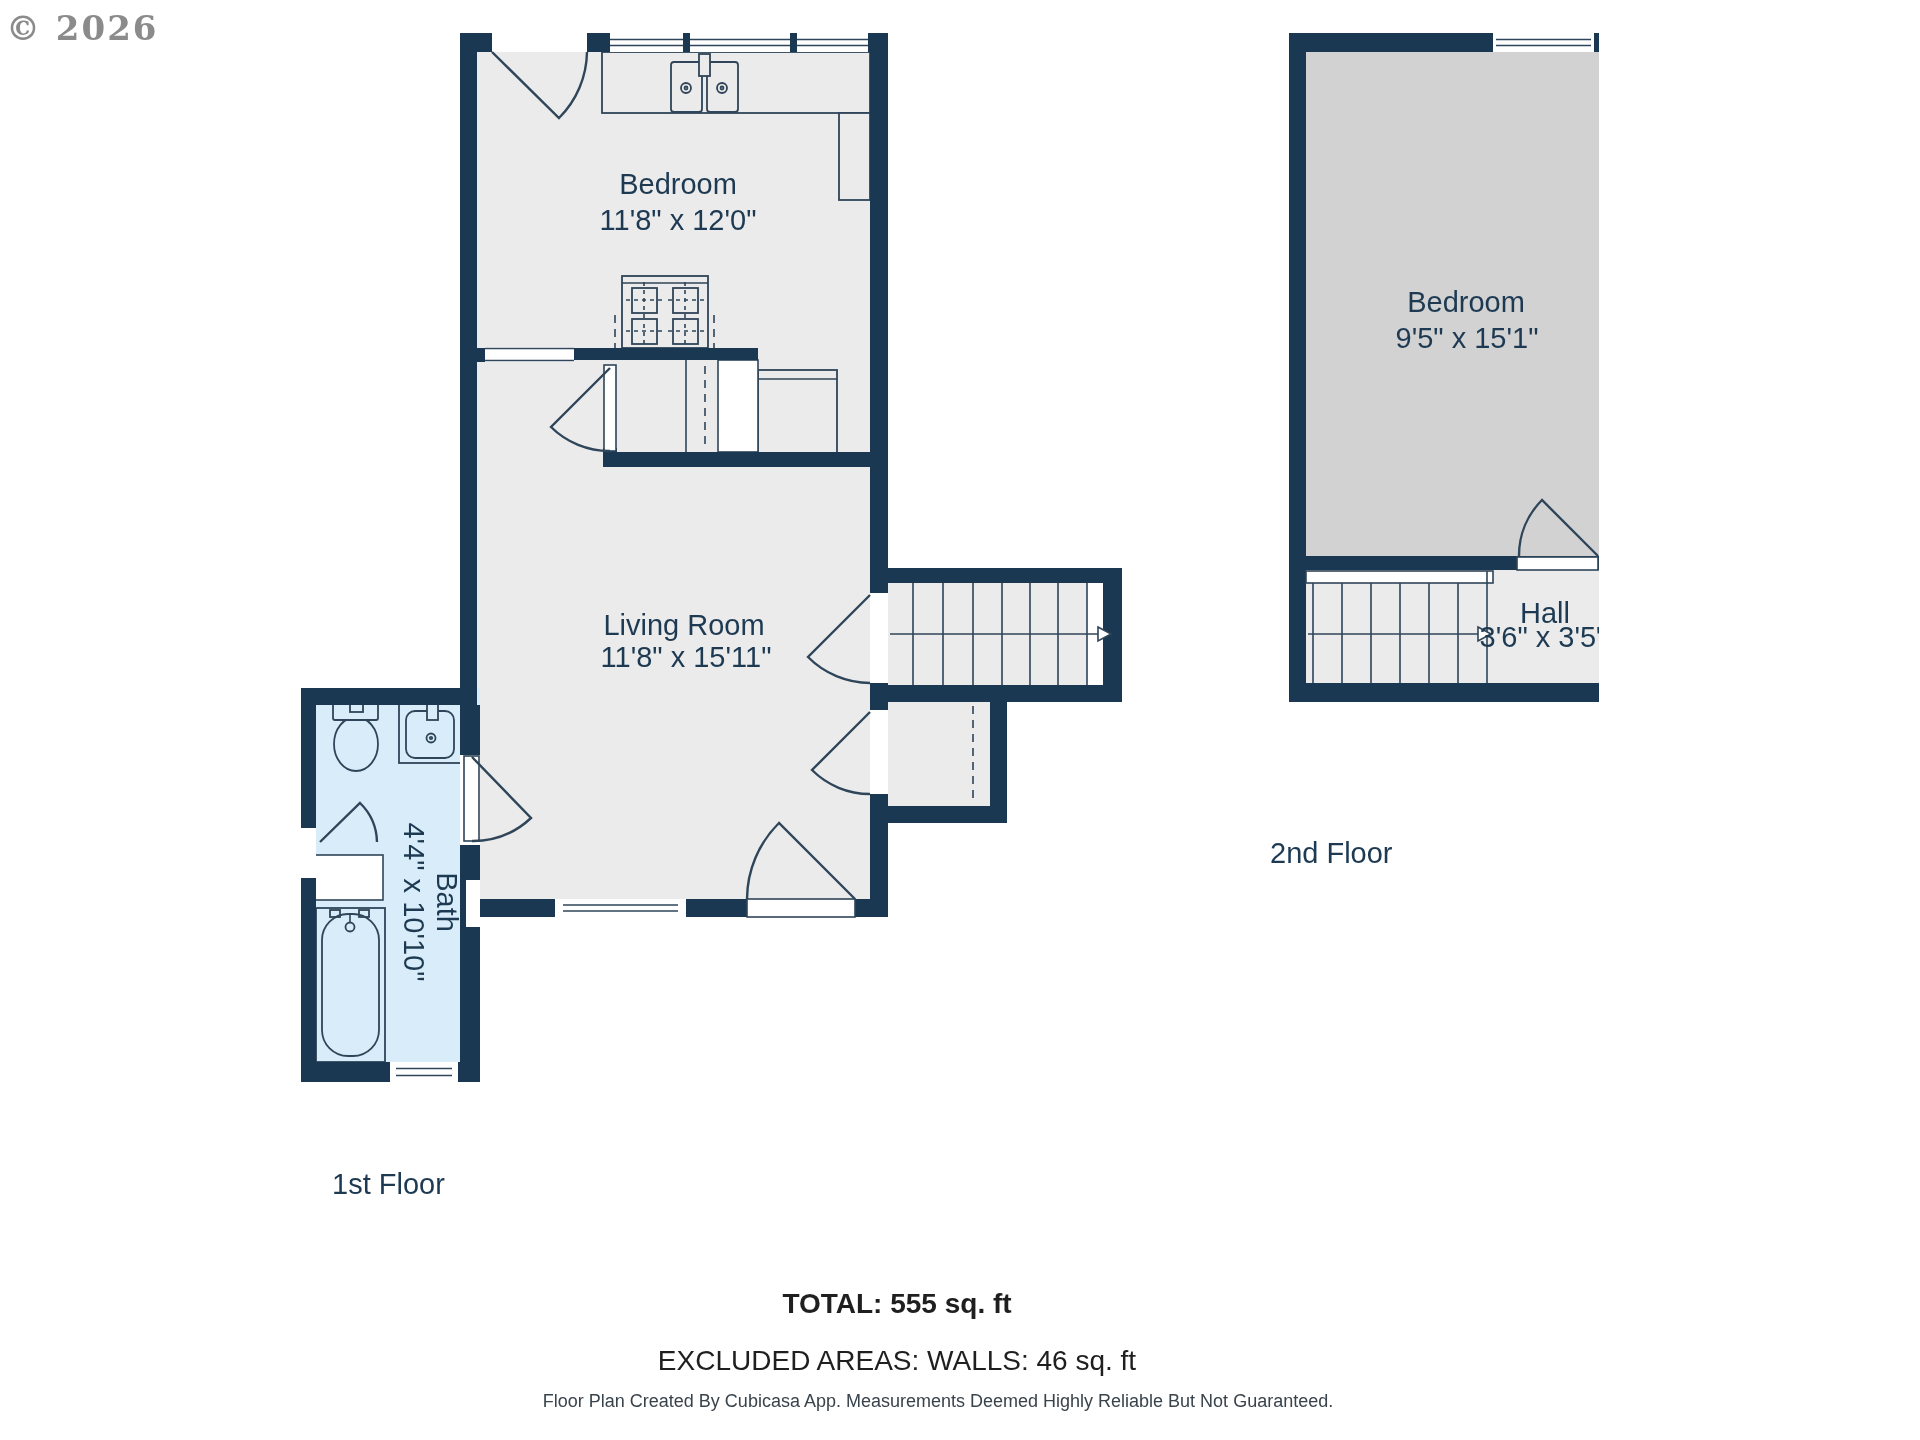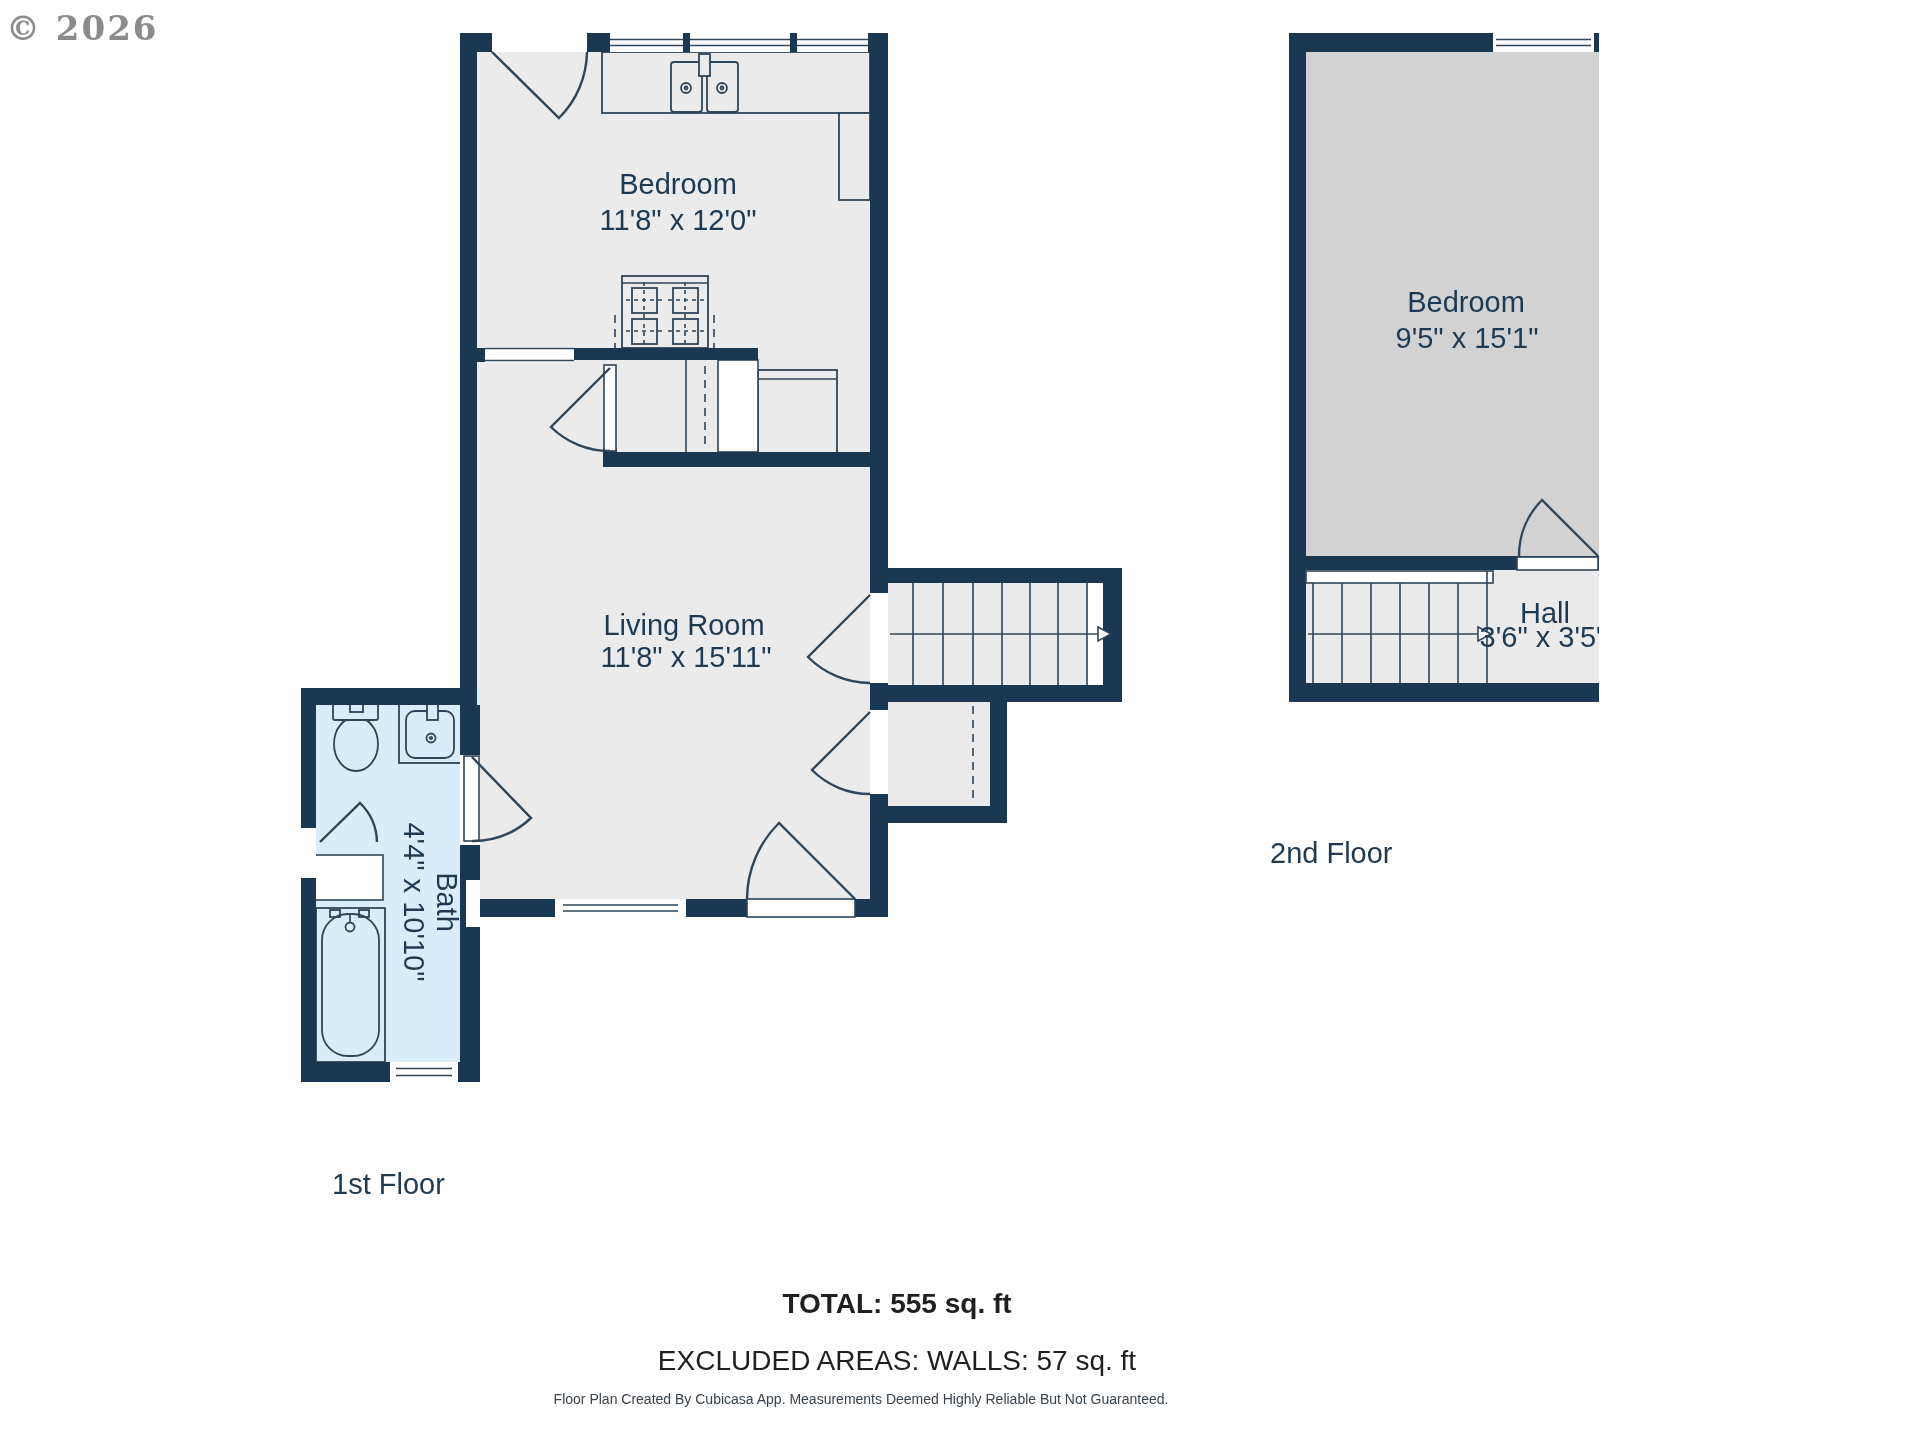--- a/index.html
+++ b/index.html
@@ -24,22 +24,22 @@
   .lbl{position:absolute;transform:translate(-50%,-50%);white-space:nowrap;
        color:var(--labeltext);font-size:29px;line-height:34px;}
   .lbl-left{position:absolute;white-space:nowrap;color:var(--labeltext);font-size:29px;}
   .rot{position:absolute;width:240px;text-align:center;color:var(--labeltext);
        font-size:29px;line-height:33px;transform:rotate(90deg);white-space:nowrap;}
   .watermark{position:absolute;left:6px;top:8px;font-family:"DejaVu Serif",serif;
        font-size:34px;font-weight:600;letter-spacing:2px;color:var(--watermark);}
   .summary{position:absolute;left:897px;transform:translateX(-50%);white-space:nowrap;
        color:var(--summary);font-size:28px;line-height:28px;text-align:right;}
   .summary.bold{font-weight:bold;}
-  .disclaimer{position:absolute;left:861px;transform:translateX(-50%);white-space:nowrap;
-       color:var(--disclaimer);font-size:14px;}
+  .disclaimer{position:absolute;left:938px;transform:translateX(-50%);white-space:nowrap;
+       color:var(--disclaimer);font-size:18px;}
 </style>
 </head>
 <body>
 
 <div id="canvas">
 
   <svg id="plan-svg" width="1920" height="1440" viewBox="0 0 1920 1440">
 
     <g>
 
@@ -225,15 +225,15 @@
   <div class="lbl" style="left:1466px;top:302px;">Bedroom</div>
   <div class="lbl" style="left:1467px;top:338px;">9'5" x 15'1"</div>
 
   <div class="lbl" style="left:1545px;top:601px;margin-top:12px;">Hall</div>
   <div class="lbl" style="left:1543px;top:637px;">3'6" x 3'5"</div>
 
   <div class="lbl-left" style="left:303px;top:1168px;margin-left:29px;">1st Floor</div>
   <div class="lbl-left" style="left:1270px;top:789px;margin-top:48px;">2nd Floor</div>
 
   <div class="summary bold" style="top:1290px;">TOTAL: 555 sq. ft</div>
-  <div class="summary" style="top:1347px;">EXCLUDED AREAS: WALLS: 57 sq. ft</div>
+  <div class="summary" style="top:1347px;">EXCLUDED AREAS: WALLS: 46 sq. ft</div>
   <div class="disclaimer" style="top:1391px;">Floor Plan Created By Cubicasa App. Measurements Deemed Highly Reliable But Not Guaranteed.</div>
 </div>
 
 </body></html>

